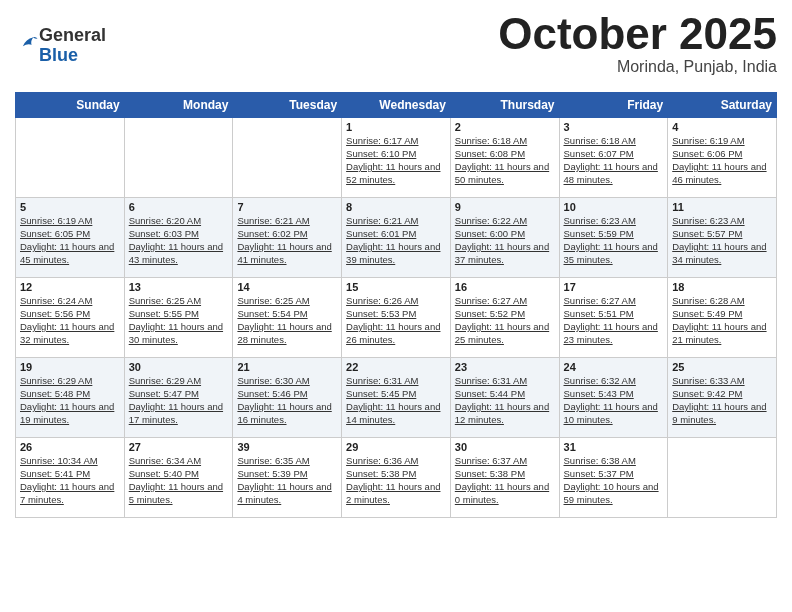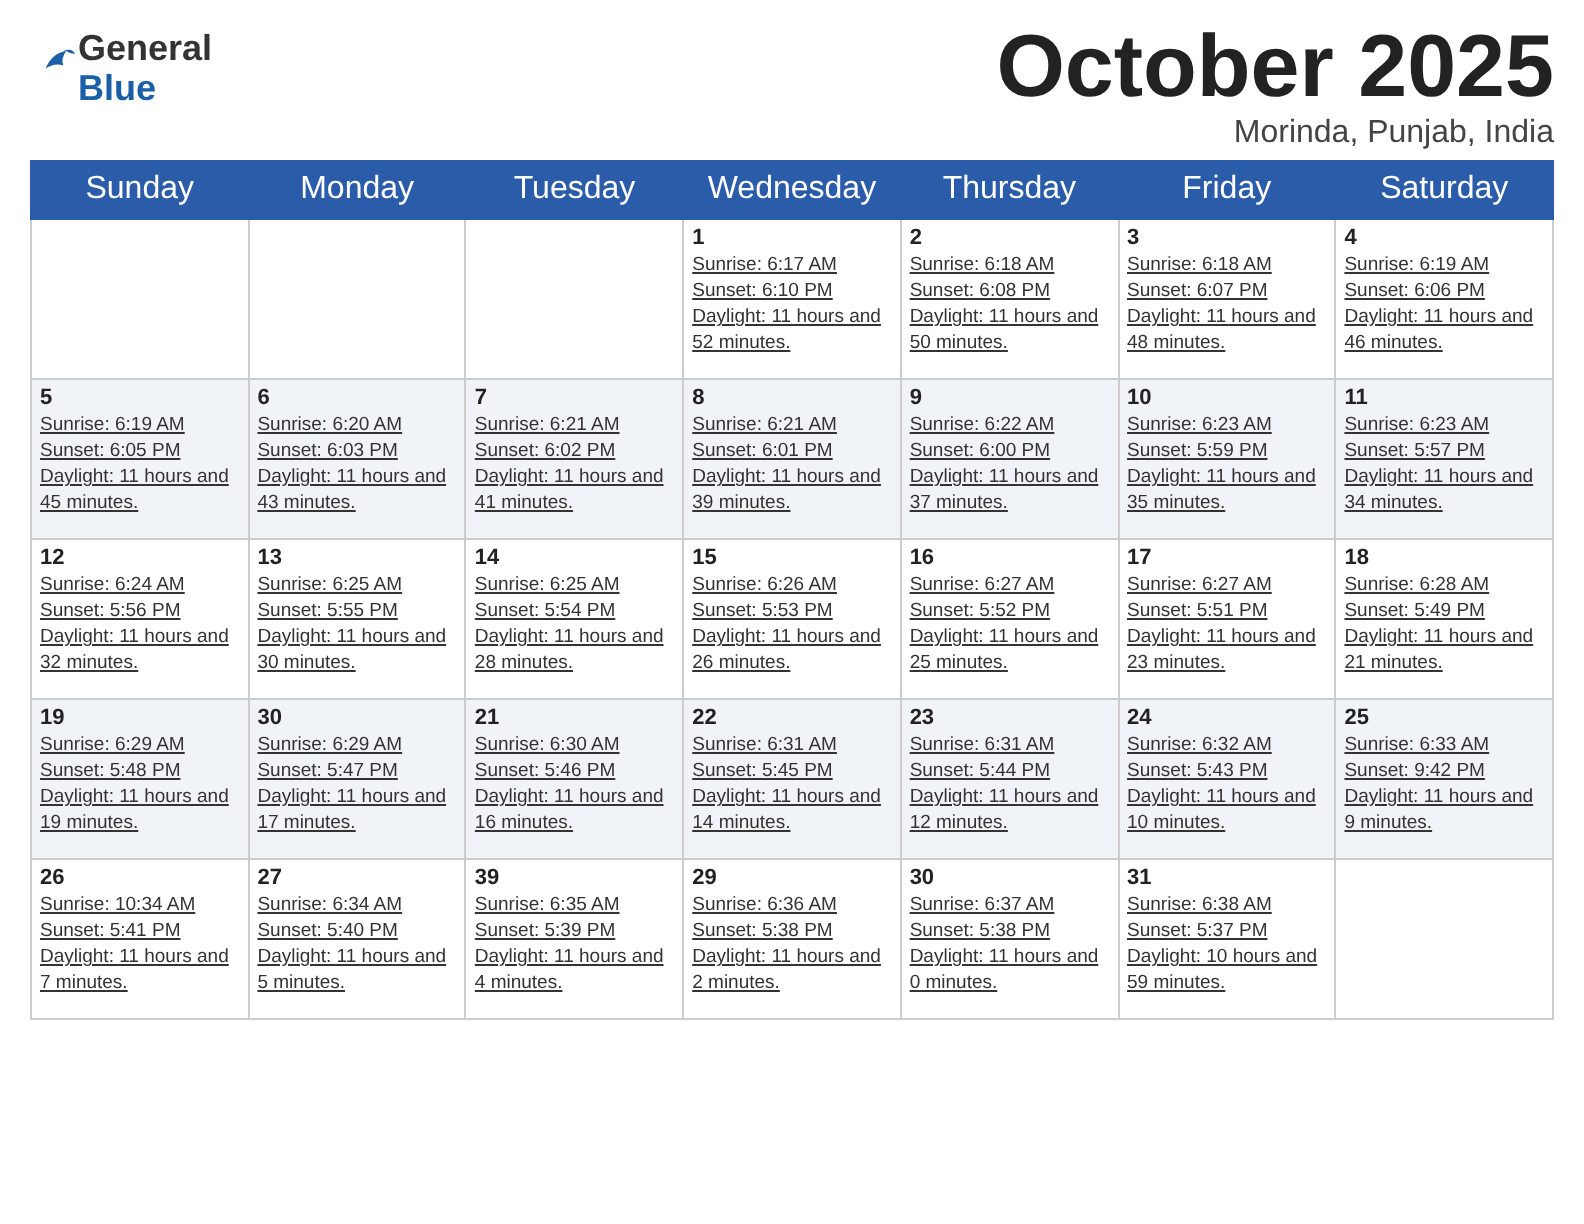--- a/index.html
+++ b/index.html
@@ -10,22 +10,22 @@
       height: 612px;
       overflow: hidden;
     }
     .container {
       width: 792px;
       padding: 10px 15px 5px 15px;
     }
     .header {
       display: flex;
       justify-content: space-between;
-      align-items: flex-start;
-      margin-bottom: 4px;
+      align-items: center;
+      margin-bottom: 16px;
     }
     .logo {
       display: flex;
       align-items: center;
       margin-top: 5px;
     }
     .logo-text {
       font-size: 18px;
       font-weight: bold;
       line-height: 1.1;
@@ -51,24 +51,24 @@
       color: #444;
     }
     table {
       width: 100%;
       border-collapse: collapse;
       table-layout: fixed;
     }
     thead tr th {
       background-color: #2a5caa;
       color: #fff;
-      font-size: 16px;
-      font-weight: normal;
+      font-size: 12px;
+      font-weight: bold;
       padding: 5px 4px;
-      text-align: center;
+      text-align: right;
       border: 1px solid #2a5caa;
     }
     tbody tr td {
       border: 1px solid #ccc;
       vertical-align: top;
       padding: 3px 4px;
       font-size: 10px;
       color: #222;
       height: 80px;
     }

